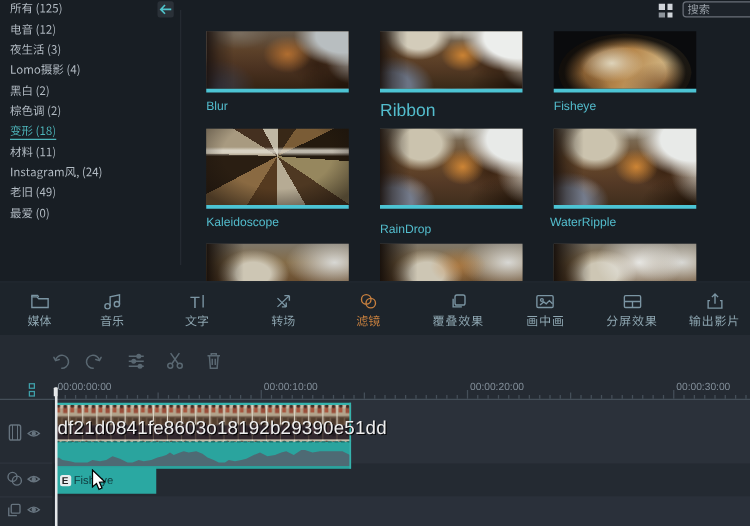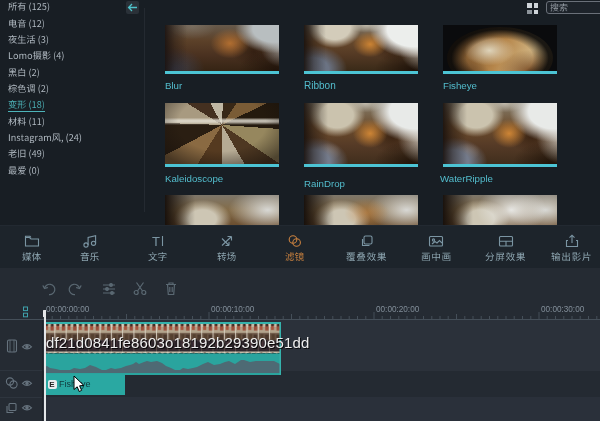--- a/index.html
+++ b/index.html
@@ -52,21 +52,21 @@
 <div class="abs" style="left:533.5px;top:9.5px;width:4.5px;height:4.5px;background:#cfd4d9"></div>
 <div class="abs" style="left:546px;top:1px;width:60px;height:13px;border:1px solid #6a7079;border-radius:3px;background:#1d232a"></div>
 <svg style="position:absolute;left:550px;top:2.5px" width="18" height="10" viewBox="0 0 18 10">
     <path fill="#9aa1a9" d="M1.5 0.2V2.0H0.4V2.6H1.5V4.6L0.4 5.0L0.5 5.6L1.5 5.2V7.6C1.5 7.7 1.4 7.8 1.3 7.8C1.2 7.8 0.9 7.8 0.6 7.8C0.7 8.0 0.7 8.2 0.8 8.4C1.3 8.4 1.6 8.4 1.8 8.3C2.1 8.2 2.1 8.0 2.1 7.6V5.0L3.1 4.6L3.0 4.0L2.1 4.3V2.6H3.1V2.0H2.1V0.2ZM3.4 5.1V5.7H3.8L3.7 5.7C4.1 6.3 4.6 6.8 5.3 7.3C4.5 7.6 3.6 7.8 2.7 7.9C2.9 8.1 3.0 8.3 3.0 8.5C4.0 8.3 5.0 8.0 5.9 7.6C6.6 8.0 7.4 8.3 8.3 8.4C8.3 8.3 8.5 8.0 8.7 7.9C7.9 7.8 7.1 7.6 6.5 7.3C7.2 6.8 7.8 6.1 8.2 5.3L7.8 5.1L7.7 5.1H6.1V4.3H8.2V0.9H6.5V1.5H7.6V2.3H6.5V2.8H7.6V3.7H6.1V0.2H5.5V3.7H4.1V2.8H5.1V2.3H4.1V1.5C4.6 1.4 5.1 1.2 5.5 1.0L5.0 0.5C4.6 0.7 4.0 1.0 3.5 1.2V4.3H5.5V5.1ZM7.3 5.7C6.9 6.2 6.5 6.6 5.9 7.0C5.3 6.6 4.8 6.2 4.4 5.7Z M14.7 6.8C15.5 7.2 16.4 7.8 16.9 8.3L17.4 7.9C16.9 7.5 16.0 6.9 15.2 6.5ZM11.6 6.5C11.1 7.0 10.3 7.5 9.5 7.8C9.7 7.9 10.0 8.2 10.1 8.3C10.8 7.9 11.6 7.3 12.2 6.8ZM10.7 4.9C10.9 4.8 11.1 4.8 12.8 4.7C12.1 5.0 11.4 5.3 11.1 5.4C10.6 5.6 10.2 5.7 9.9 5.8C10.0 5.9 10.1 6.2 10.1 6.4C10.3 6.3 10.7 6.2 13.3 6.1V7.7C13.3 7.8 13.3 7.8 13.1 7.8C13.0 7.8 12.5 7.8 11.9 7.8C12.1 8.0 12.2 8.2 12.2 8.4C12.9 8.4 13.3 8.4 13.6 8.3C13.9 8.2 14.0 8.0 14.0 7.7V6.0L16.2 5.9C16.4 6.2 16.6 6.4 16.8 6.6L17.3 6.2C16.9 5.8 16.1 5.0 15.5 4.5L15.0 4.8C15.2 5.0 15.5 5.2 15.7 5.4L11.8 5.7C13.1 5.2 14.3 4.6 15.5 3.8L15.1 3.4C14.7 3.7 14.2 3.9 13.8 4.2L11.8 4.3C12.4 4.0 13.0 3.6 13.6 3.2L13.3 3.0H16.8V4.1H17.4V2.4H13.9V1.6H17.3V1.0H13.9V0.2H13.1V1.0H9.7V1.6H13.1V2.4H9.6V4.1H10.2V3.0H12.9C12.3 3.5 11.5 3.9 11.2 4.0C11.0 4.2 10.7 4.3 10.6 4.3C10.6 4.4 10.7 4.7 10.7 4.9Z"></path>
   </svg>
 <div class="abs" style="left:165px;top:24.5px;width:114px;height:46.6px;overflow:hidden;background:linear-gradient(90deg, rgba(26,18,16,.9) 0px, rgba(26,18,16,.4) 10px, rgba(26,18,16,0) 22px),radial-gradient(48px 30px at 96% 8%, #b8bec0 45%, rgba(184,190,192,0) 82%),radial-gradient(26px 26px at 102% 46%, rgba(170,176,178,.8), rgba(170,176,178,0) 80%),radial-gradient(26px 20px at 57% 40%, rgba(192,118,50,.85), rgba(192,118,50,0) 75%),radial-gradient(30px 16px at 24% 4%, rgba(150,142,130,.4), rgba(150,142,130,0) 78%),radial-gradient(42px 28px at 6% 96%, rgba(62,66,82,.95), rgba(62,66,82,0) 78%),radial-gradient(46px 28px at 97% 98%, rgba(32,19,10,.94), rgba(32,19,10,0) 80%),radial-gradient(30px 20px at 78% 58%, rgba(48,29,16,.88), rgba(48,29,16,0) 75%),linear-gradient(180deg, #675a4b 0%, #5c4129 34%, #4a3120 66%, #352414 100%);"></div>
 <div class="abs" style="left:165px;top:71.1px;width:114px;height:2.5px;background:#4cc4d4"></div>
 <div class="abs" style="left:165px;top:80px;width:114px;height:12px;font-size:9.7px;color:#53bdcd">Blur</div>
 <div class="abs" style="left:304px;top:24.5px;width:114px;height:46.6px;overflow:hidden;background:linear-gradient(90deg, rgba(24,16,12,.9) 0px, rgba(24,16,12,.4) 10px, rgba(24,16,12,0) 22px),radial-gradient(34px 26px at 27% 6%, #d3ccba 45%, rgba(211,204,186,0) 78%),radial-gradient(52px 34px at 96% 10%, #eceeec 50%, rgba(236,238,236,0) 84%),radial-gradient(28px 30px at 103% 48%, rgba(206,204,196,.85), rgba(206,204,196,0) 80%),radial-gradient(24px 10px at 55% 0%, rgba(196,190,176,.9), rgba(196,190,176,0) 78%),radial-gradient(24px 18px at 58% 42%, rgba(212,136,52,.92), rgba(212,136,52,0) 72%),radial-gradient(44px 30px at 7% 96%, #6b7383 38%, rgba(107,115,131,0) 80%),radial-gradient(50px 30px at 97% 100%, rgba(28,16,8,.95), rgba(28,16,8,0) 80%),radial-gradient(30px 20px at 79% 48%, rgba(52,31,16,.9), rgba(52,31,16,0) 75%),linear-gradient(180deg, #7e7769 0%, #66482c 36%, #523823 68%, #392a18 100%);"></div>
 <div class="abs" style="left:304px;top:71.1px;width:114px;height:2.5px;background:#4cc4d4"></div>
-<div class="abs" style="left:304px;top:80px;width:114px;height:12px;font-size:10px;color:#53bdcd">Ribbon</div>
+<div class="abs" style="left:304px;top:80px;width:114px;height:12px;font-size:14px;color:#53bdcd">Ribbon</div>
 <div class="abs" style="left:443px;top:24.5px;width:114px;height:46.6px;overflow:hidden;background:#0a0b0d">
     <div class="abs" style="left:4px;top:2px;width:106px;height:62px;border-radius:50%;background:radial-gradient(closest-side at 50% 50%, rgba(0,0,0,0) 62%, rgba(8,8,8,.9) 92%),radial-gradient(34px 20px at 40% 38%, rgba(225,216,192,.95), rgba(225,216,192,0) 75%),radial-gradient(40px 28px at 78% 72%, rgba(116,70,32,.9), rgba(116,70,32,0) 78%),radial-gradient(28px 22px at 20% 78%, rgba(92,60,30,.9), rgba(92,60,30,0) 78%),linear-gradient(115deg,#6e4a26 12%,#b5854a 48%,#d0b482 72%,#b98f54 100%);"></div>
   </div>
 <div class="abs" style="left:443px;top:71.1px;width:114px;height:2.5px;background:#4cc4d4"></div>
 <div class="abs" style="left:443px;top:80px;width:114px;height:12px;font-size:9.7px;color:#53bdcd">Fisheye</div>
 <div class="abs" style="left:165px;top:103.2px;width:114px;height:61.0px;overflow:hidden;background:radial-gradient(80px 50px at 50% 34%, rgba(0,0,0,0) 55%, rgba(20,14,10,.55) 95%),linear-gradient(180deg, rgba(228,224,212,0) 24%, rgba(228,224,212,.8) 28%, rgba(228,224,212,.8) 31%, rgba(228,224,212,0) 36%),conic-gradient(from 150deg at 50% 36%,#b6ab94 0deg 30deg,#553a20 30deg 62deg,#8a6a42 62deg 92deg,#2a1e12 92deg 122deg,#a89a80 122deg 152deg,#443020 152deg 182deg,#c0b8a4 182deg 212deg,#382817 212deg 244deg,#7a5c36 244deg 274deg,#241a0e 274deg 304deg,#96875e 304deg 334deg,#4e3822 334deg 360deg);"></div>
 <div class="abs" style="left:165px;top:164.2px;width:114px;height:2.5px;background:#4cc4d4"></div>
 <div class="abs" style="left:165px;top:172.5px;width:114px;height:12px;font-size:9.7px;color:#53bdcd">Kaleidoscope</div>
 <div class="abs" style="left:304px;top:103.2px;width:114px;height:61.0px;overflow:hidden;background:linear-gradient(90deg, rgba(24,16,12,.9) 0px, rgba(24,16,12,.45) 10px, rgba(24,16,12,0) 24px),radial-gradient(36px 28px at 29% 20%, #cbc3ae 45%, rgba(203,195,174,0) 78%),radial-gradient(52px 36px at 97% 14%, #e8eae8 48%, rgba(232,234,232,0) 85%),radial-gradient(30px 34px at 103% 55%, rgba(210,208,200,.85), rgba(210,208,200,0) 80%),radial-gradient(26px 12px at 54% 0%, rgba(200,194,180,.9), rgba(200,194,180,0) 78%),radial-gradient(24px 20px at 58% 50%, rgba(214,138,54,.92), rgba(214,138,54,0) 72%),radial-gradient(44px 30px at 8% 96%, #747b8b 38%, rgba(116,123,139,0) 80%),radial-gradient(18px 12px at 21% 80%, rgba(190,150,110,.55), rgba(190,150,110,0) 75%),radial-gradient(50px 30px at 96% 100%, rgba(30,18,8,.95), rgba(30,18,8,0) 80%),radial-gradient(32px 22px at 78% 55%, rgba(54,32,16,.9), rgba(54,32,16,0) 75%),linear-gradient(180deg, #857e6e 0%, #6c4c2c 38%, #553a26 70%, #402e1d 100%);"></div>
 <div class="abs" style="left:304px;top:164.2px;width:114px;height:2.5px;background:#4cc4d4"></div>

